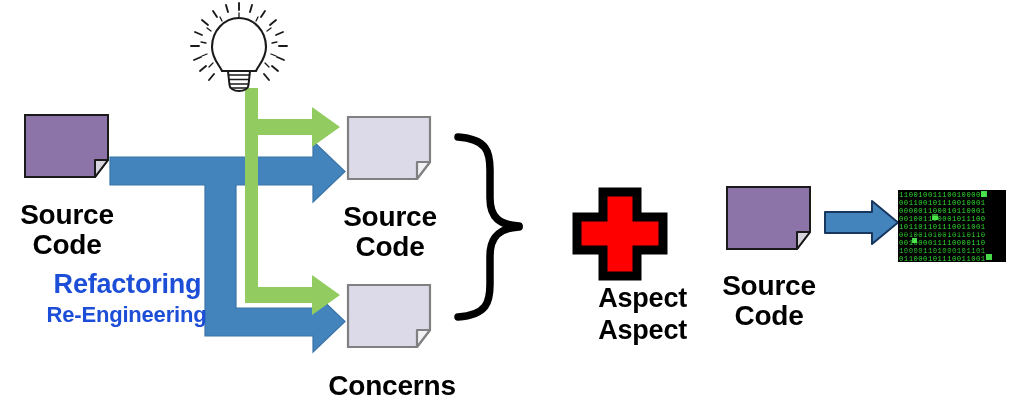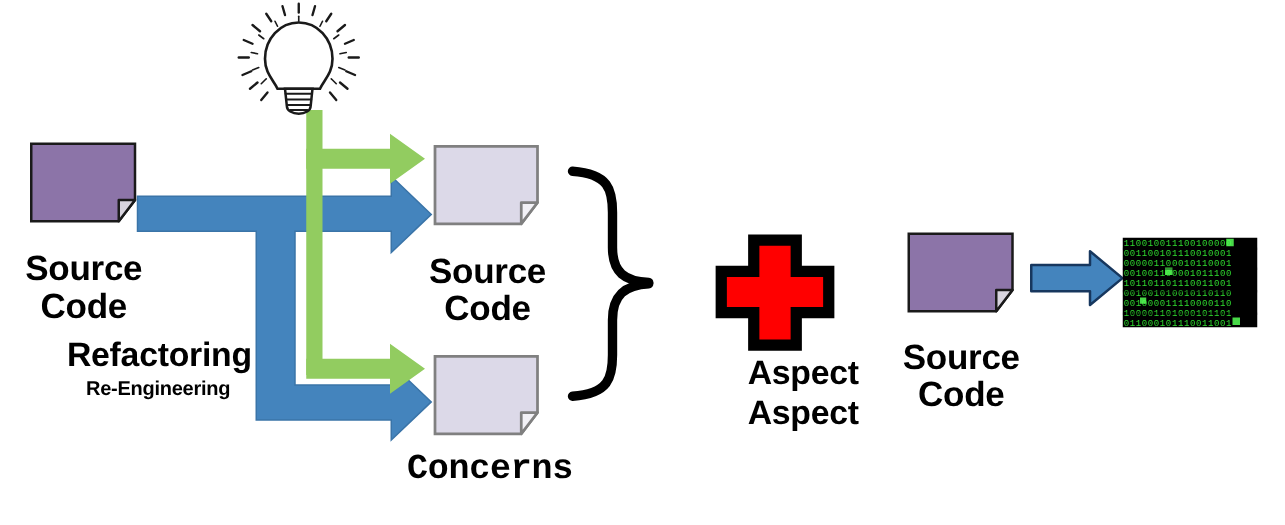--- a/index.html
+++ b/index.html
@@ -33,28 +33,28 @@
     text-align: center;
     line-height: 1.08;
     white-space: pre;
     letter-spacing: -0.2px;
   }
   .lbl-black {
     color: #000000;
     font-size: 28px;
   }
   .lbl-red {
-    color: #000000;
+    color: #1d4ed8;
     text-align: center;
   }
   .lbl-refactoring {
     font-size: 27px;
   }
   .lbl-reeng {
-    font-size: 16px;
+    font-size: 22px;
   }
   .lbl-aspect {
     font-size: 27px;
     line-height: 1.18;
     text-align: right;
   }
 </style>
 </head>
 <body>
 
@@ -221,21 +221,21 @@
         <rect x="898" y="250" width="108" height="2"></rect>
       </g>
     </g>
 
   </svg>
 
   <div class="lbl lbl-black" style="left:8px; top:200px; width:118px;"><span>Source</span><br><span>Code</span></div>
 
   <div class="lbl lbl-black" style="left:331px; top:202px; width:118px;"><span>Source</span><br><span>Code</span></div>
 
-  <div class="lbl lbl-black" style="left:322px; top:361px; width:140px;font-family:Liberation Mono, monospace;"><span>Concerns</span></div>
+  <div class="lbl lbl-black" style="left:322px; top:371px; width:140px;"><span>Concerns</span></div>
 
   <div class="lbl lbl-red lbl-refactoring" style="left:20px; top:270px; width:215px;">Refactoring</div>
 
   <div class="lbl lbl-red lbl-reeng" style="left:14px; top:303px; width:225px;">Re-Engineering</div>
 
   <div class="lbl lbl-black lbl-aspect" style="left:557px; top:283px; width:130px;"><span>Aspect</span><br><span>Aspect</span></div>
 
   <div class="lbl lbl-black" style="left:710px; top:271px; width:118px;"><span>Source</span><br><span>Code</span></div>
 
 </div>

